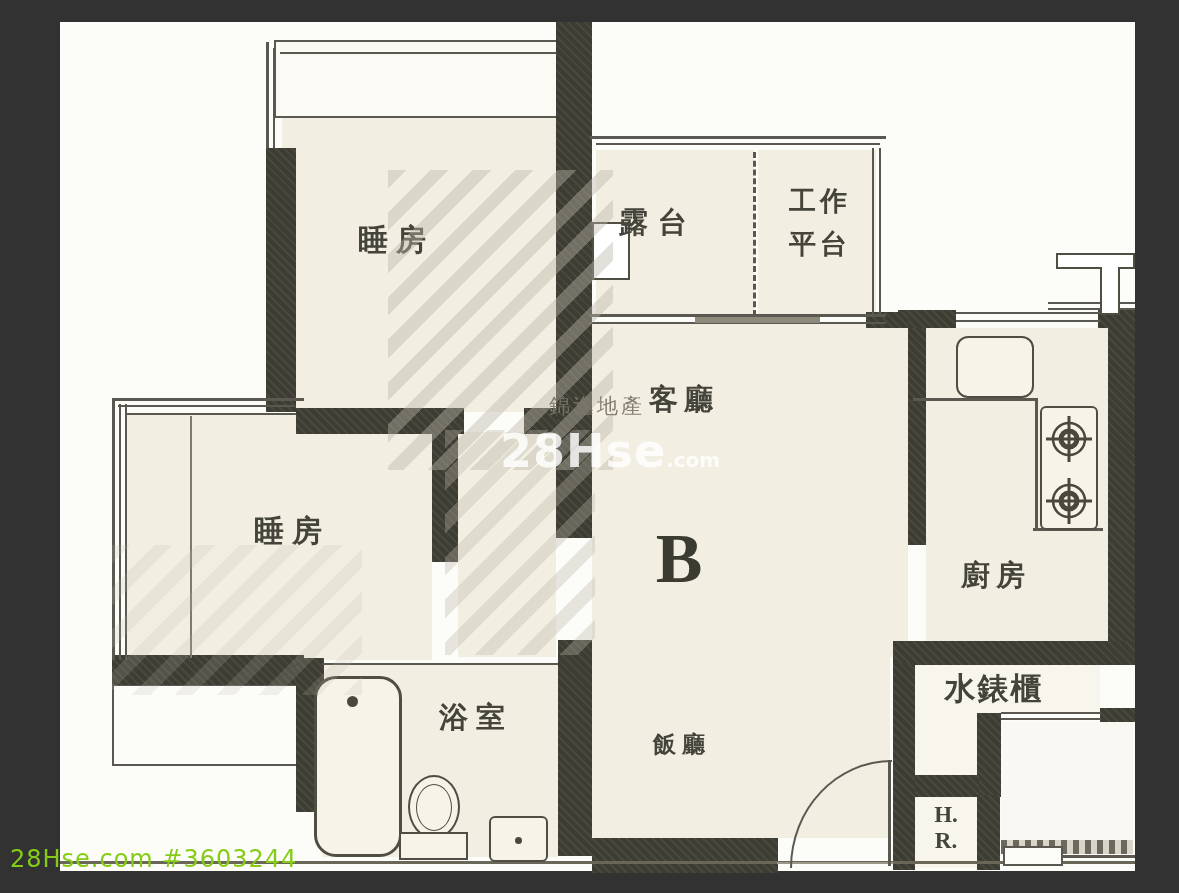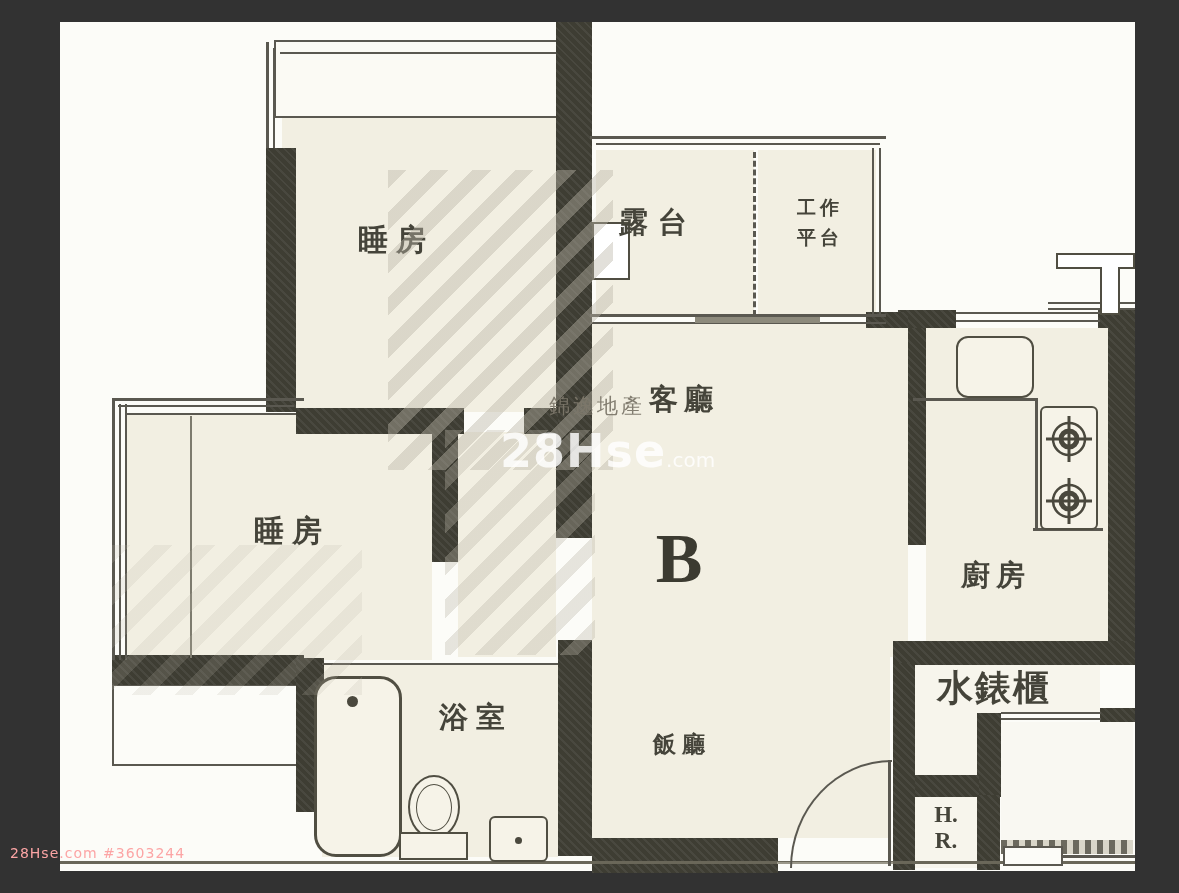--- a/index.html
+++ b/index.html
@@ -124,33 +124,33 @@
       </g>
     </svg>
   </div>
   <div class="abs" style="left:592px;top:222px;width:38px;height:58px;background:#fff;border:2px solid #504e42;box-sizing:border-box;"></div>
   <div class="abs" style="left:790px;top:760px;width:100px;height:106px;border-top:2px solid #5a5850;border-left:2px solid #5a5850;border-top-left-radius:100% 100%;"></div>
   <div class="abs" style="left:888px;top:760px;width:3px;height:106px;background:#5a5850;"></div>
 
   <div class="lbl" style="left:396px;top:240px;font-size:30px;letter-spacing:8px;">睡房</div>
   <div class="lbl" style="left:292px;top:531px;font-size:30px;letter-spacing:8px;">睡房</div>
   <div class="lbl" style="left:658px;top:222px;font-size:29px;letter-spacing:10px;">露台</div>
-  <div class="lbl" style="left:820px;top:222px;font-size:19px;letter-spacing:4px;line-height:1.6;">工作
+  <div class="lbl" style="left:820px;top:222px;font-size:27px;letter-spacing:4px;line-height:1.6;">工作
 平台</div>
   <div class="lbl" style="left:684px;top:399px;font-size:29px;letter-spacing:6px;">客廳</div>
   <div class="lbl serif" style="left:679px;top:559px;font-size:70px;font-weight:600;color:#3c3b31;">B</div>
   <div class="lbl" style="left:682px;top:745px;font-size:23px;letter-spacing:6px;">飯廳</div>
   <div class="lbl" style="left:996px;top:575px;font-size:29px;letter-spacing:6px;">廚房</div>
   <div class="lbl" style="left:476px;top:717px;font-size:29px;letter-spacing:8px;">浴室</div>
-  <div class="lbl" style="left:994px;top:688px;font-size:36px;letter-spacing:2px;">水錶櫃</div>
+  <div class="lbl" style="left:994px;top:688px;font-size:31px;letter-spacing:2px;">水錶櫃</div>
   <div class="lbl serif" style="left:946px;top:828px;font-size:23px;line-height:1.15;">H.
 R.</div>
 
   <div class="wm-stripes" style="left:388px;top:170px;width:225px;height:300px;"></div>
   <div class="wm-stripes" style="left:445px;top:430px;width:150px;height:225px;opacity:.8;"></div>
   <div class="wm-stripes" style="left:112px;top:545px;width:250px;height:150px;opacity:.45;"></div>
   <div class="wm-text" style="left:549px;top:392px;font-size:21px;letter-spacing:3px;color:rgba(124,119,106,.95);">錦逸地產</div>
   <div class="wm-text" style="left:500px;top:424px;color:rgba(255,255,255,.82);white-space:nowrap;">
-    <span style="font-size:46px;font-weight:bold;letter-spacing:1px;">28Hse</span><span style="font-size:20px;font-weight:normal;">.com</span>
+    <span style="font-size:46px;font-weight:bold;letter-spacing:1px;">28Hse</span><span style="font-size:20px;font-weight:bold;">.com</span>
   </div>
-  <div class="wm-text" style="left:10px;top:845px;font-size:14px;letter-spacing:1px;color:#fca5a5;">28Hse.com #3603244</div>
+  <div class="wm-text" style="left:10px;top:845px;font-size:24px;letter-spacing:1px;color:#84cc16;">28Hse.com #3603244</div>
 
 </div>
 
 </body></html>

